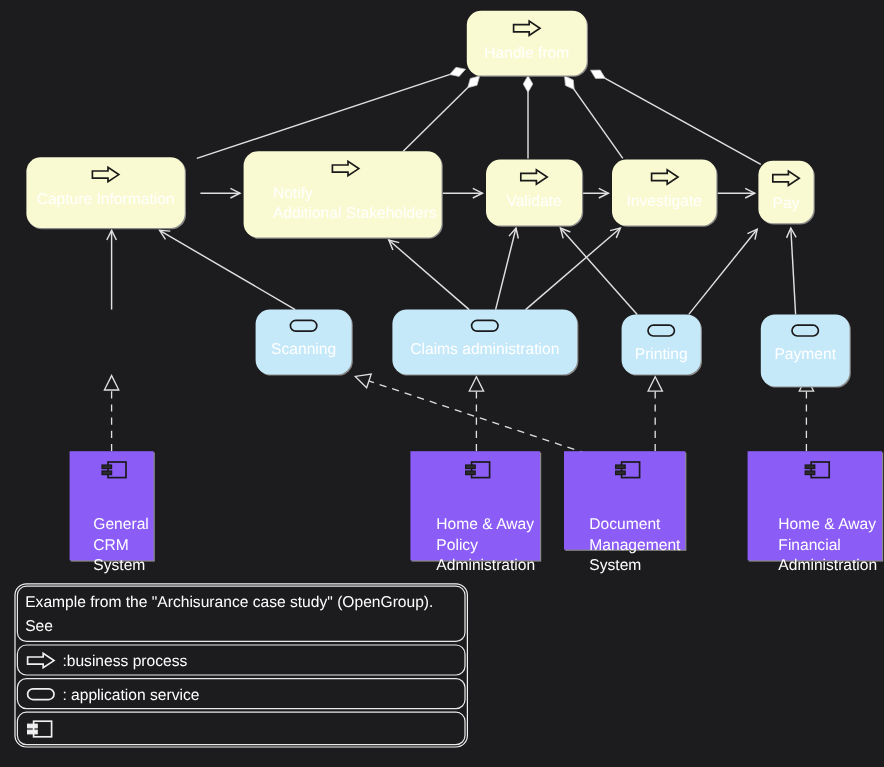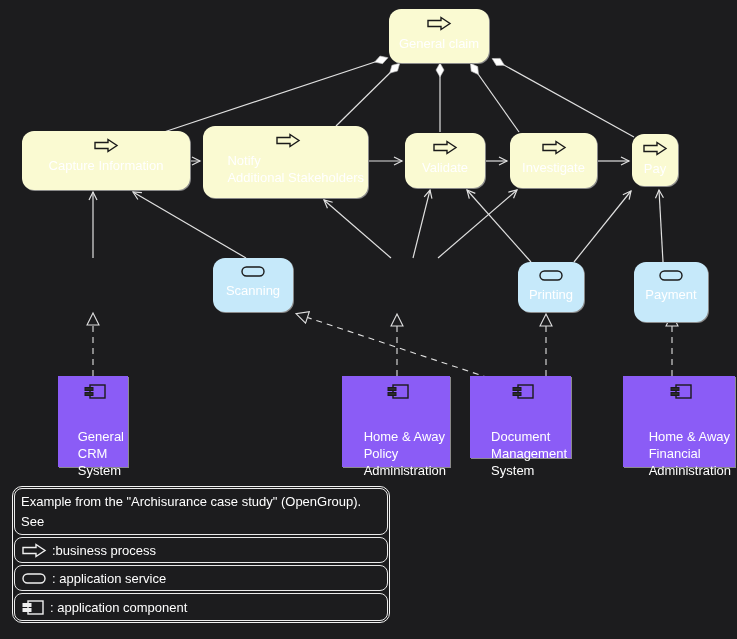--- a/index.html
+++ b/index.html
@@ -71,24 +71,24 @@
       <line x1="489" y1="378" x2="297" y2="314" marker-end="url(#mHollowTri)"></line>
       <line x1="546" y1="376" x2="546" y2="315" marker-end="url(#mHollowTri)"></line>
       <line x1="672" y1="376" x2="672" y2="315" marker-end="url(#mHollowTri)"></line>
     </g>
   </svg>
 
   <div class="node process" style="left:389px;top:9px;width:100px;height:54px">
     <svg class="ic" width="26" height="15" viewBox="0 0 26 15">
         <path d="M2,4.5 h13 v-3 l9,6 -9,6 v-3 h-13 z" fill="none" stroke="#1a1a1a" stroke-width="1.4"></path>
       </svg>
-    <div class="lbl">General claim</div>
-  </div>
-
-  <div class="node process" style="left:22px;top:131px;width:168px;height:59px">
+    <div class="lbl">Handle from</div>
+  </div>
+
+  <div class="node process" style="left:22px;top:131px;width:132px;height:59px">
     <svg class="ic" width="26" height="15" viewBox="0 0 26 15">
         <path d="M2,4.5 h13 v-3 l9,6 -9,6 v-3 h-13 z" fill="none" stroke="#1a1a1a" stroke-width="1.4"></path>
       </svg>
     <div class="lbl">Capture Information</div>
   </div>
 
   <div class="node process align-left" style="left:203px;top:126px;width:165px;height:72px">
     <svg class="ic" width="26" height="15" viewBox="0 0 26 15">
         <path d="M2,4.5 h13 v-3 l9,6 -9,6 v-3 h-13 z" fill="none" stroke="#1a1a1a" stroke-width="1.4"></path>
       </svg>
@@ -118,20 +118,26 @@
   </div>
 
 
   <div class="node service" style="left:213px;top:258px;width:80px;height:54px">
     <svg class="ic" width="26" height="13" viewBox="0 0 26 13">
         <rect x="2" y="2" width="22" height="9" rx="4.5" fill="none" stroke="#1a1a1a" stroke-width="1.4"></rect>
       </svg>
     <div class="lbl">Scanning</div>
   </div>
 
+  <div class="node service" style="left:327px;top:258px;width:154px;height:54px">
+    <svg class="ic" width="26" height="13" viewBox="0 0 26 13">
+        <rect x="2" y="2" width="22" height="9" rx="4.5" fill="none" stroke="#1a1a1a" stroke-width="1.4"></rect>
+      </svg>
+    <div class="lbl">Claims administration</div>
+  </div>
 
   <div class="node service" style="left:518px;top:262px;width:66px;height:50px">
     <svg class="ic" width="26" height="13" viewBox="0 0 26 13">
         <rect x="2" y="2" width="22" height="9" rx="4.5" fill="none" stroke="#1a1a1a" stroke-width="1.4"></rect>
       </svg>
     <div class="lbl">Printing</div>
   </div>
 
   <div class="node service" style="left:634px;top:262px;width:74px;height:60px">
     <svg class="ic" width="26" height="13" viewBox="0 0 26 13">
@@ -200,17 +206,16 @@
           <rect x="2" y="2" width="22" height="9" rx="4.5" fill="none" stroke="#f0f0f0" stroke-width="1.4"></rect>
         </svg>
       <span>: application service</span>
     </div>
     <div class="legend-row" style="min-height:28px">
       <svg width="24" height="17" viewBox="0 0 24 17">
           <rect x="7" y="2" width="15" height="13" fill="none" stroke="#f0f0f0" stroke-width="1.4"></rect>
           <rect x="2" y="4.5" width="8" height="3" fill="#f0f0f0" stroke="#f0f0f0" stroke-width="1"></rect>
           <rect x="2" y="9.5" width="8" height="3" fill="#f0f0f0" stroke="#f0f0f0" stroke-width="1"></rect>
         </svg>
-      <span>: application component</span>
     </div>
   </div>
 
 </div>
 
 </body></html>

